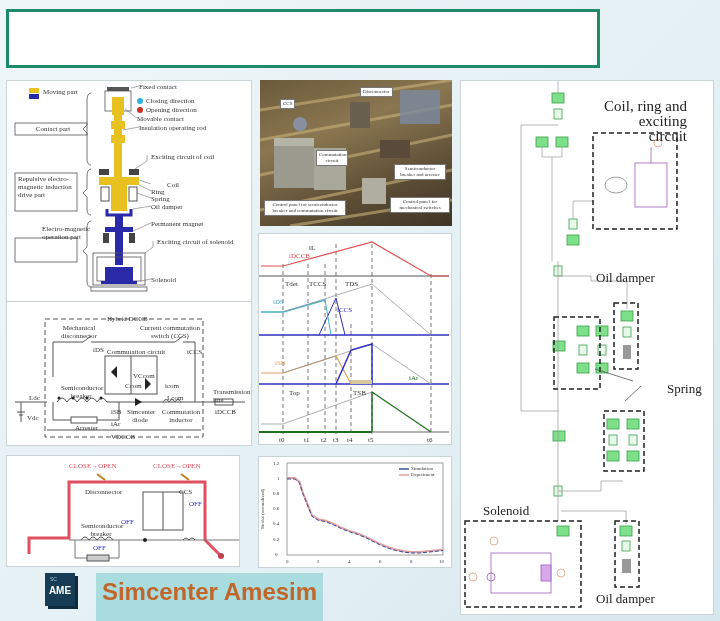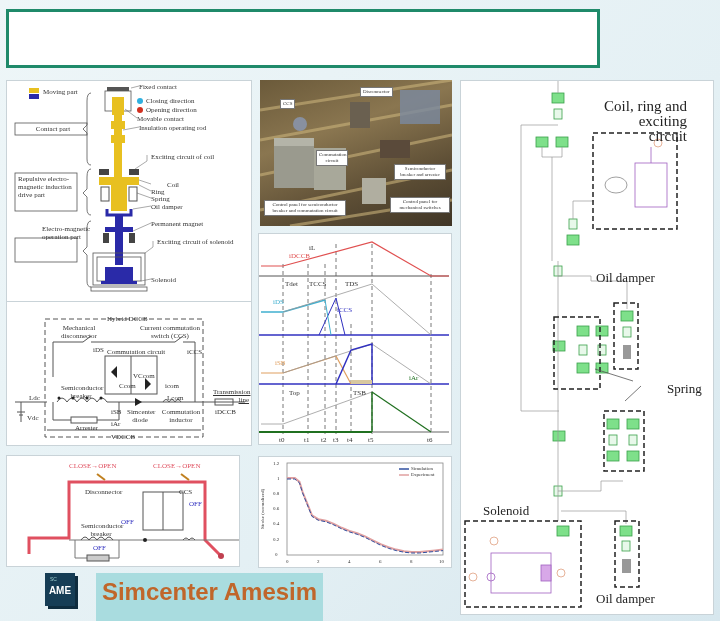--- a/index.html
+++ b/index.html
@@ -208,31 +208,31 @@
     <line x1="10" y1="110" x2="18" y2="110" stroke="#555"></line>
     <line x1="12" y1="113" x2="16" y2="113" stroke="#555"></line>
     <line x1="40" y1="128" x2="194" y2="128" stroke="#555"></line>
   </svg>
   <div class="t" style="left:100px;top:13px;">Hybrid DCCB</div>
   <div class="t" style="left:52px;top:22px;width:40px;white-space:normal;text-align:center;">Mechanical disconnector</div>
   <div class="t" style="left:130px;top:22px;width:66px;white-space:normal;text-align:center;">Current commutation switch (CCS)</div>
   <div class="t" style="left:86px;top:44px;">iDS</div>
   <div class="t" style="left:180px;top:46px;">iCCS</div>
   <div class="t" style="left:100px;top:46px;">Commutation circuit</div>
-  <div class="t" style="left:112px;top:80px;">Ccom</div>
+  <div class="t" style="left:118px;top:80px;">Ccom</div>
   <div class="t" style="left:126px;top:70px;">VCcom</div>
   <div class="t" style="left:158px;top:80px;">icom</div>
   <div class="t" style="left:54px;top:82px;width:40px;white-space:normal;text-align:center;">Semiconductor breaker</div>
   <div class="t" style="left:22px;top:92px;">Ldc</div>
   <div class="t" style="left:20px;top:112px;">Vdc</div>
   <div class="t" style="left:104px;top:106px;">iSB</div>
   <div class="t" style="left:120px;top:106px;width:26px;white-space:normal;text-align:center;">Simcenter diode</div>
   <div class="t" style="left:160px;top:92px;">Lcom</div>
   <div class="t" style="left:152px;top:106px;width:44px;white-space:normal;text-align:center;">Commutation inductor</div>
-  <div class="t" style="left:206px;top:86px;width:36px;white-space:normal;text-align:right;text-decoration:underline;">Transmission line</div>
+  <div class="t" style="left:206px;top:86px;width:36px;white-space:normal;text-align:left;">Transmission line</div>
   <div class="t" style="left:208px;top:106px;">iDCCB</div>
   <div class="t" style="left:68px;top:122px;">Arrester</div>
   <div class="t" style="left:104px;top:118px;">iAr</div>
   <div class="t" style="left:104px;top:131px;">VDCCB</div>
 </div>
 
 <div class="panel" style="left:6px;top:455px;width:234px;height:112px;">
   <svg width="234" height="112">
     <polyline points="22,98 22,82 62,82 62,26 198,26 198,84 214,100" fill="none" stroke="#e05060" stroke-width="3"></polyline>
     <line x1="62" y1="84" x2="232" y2="84" stroke="#777"></line>

